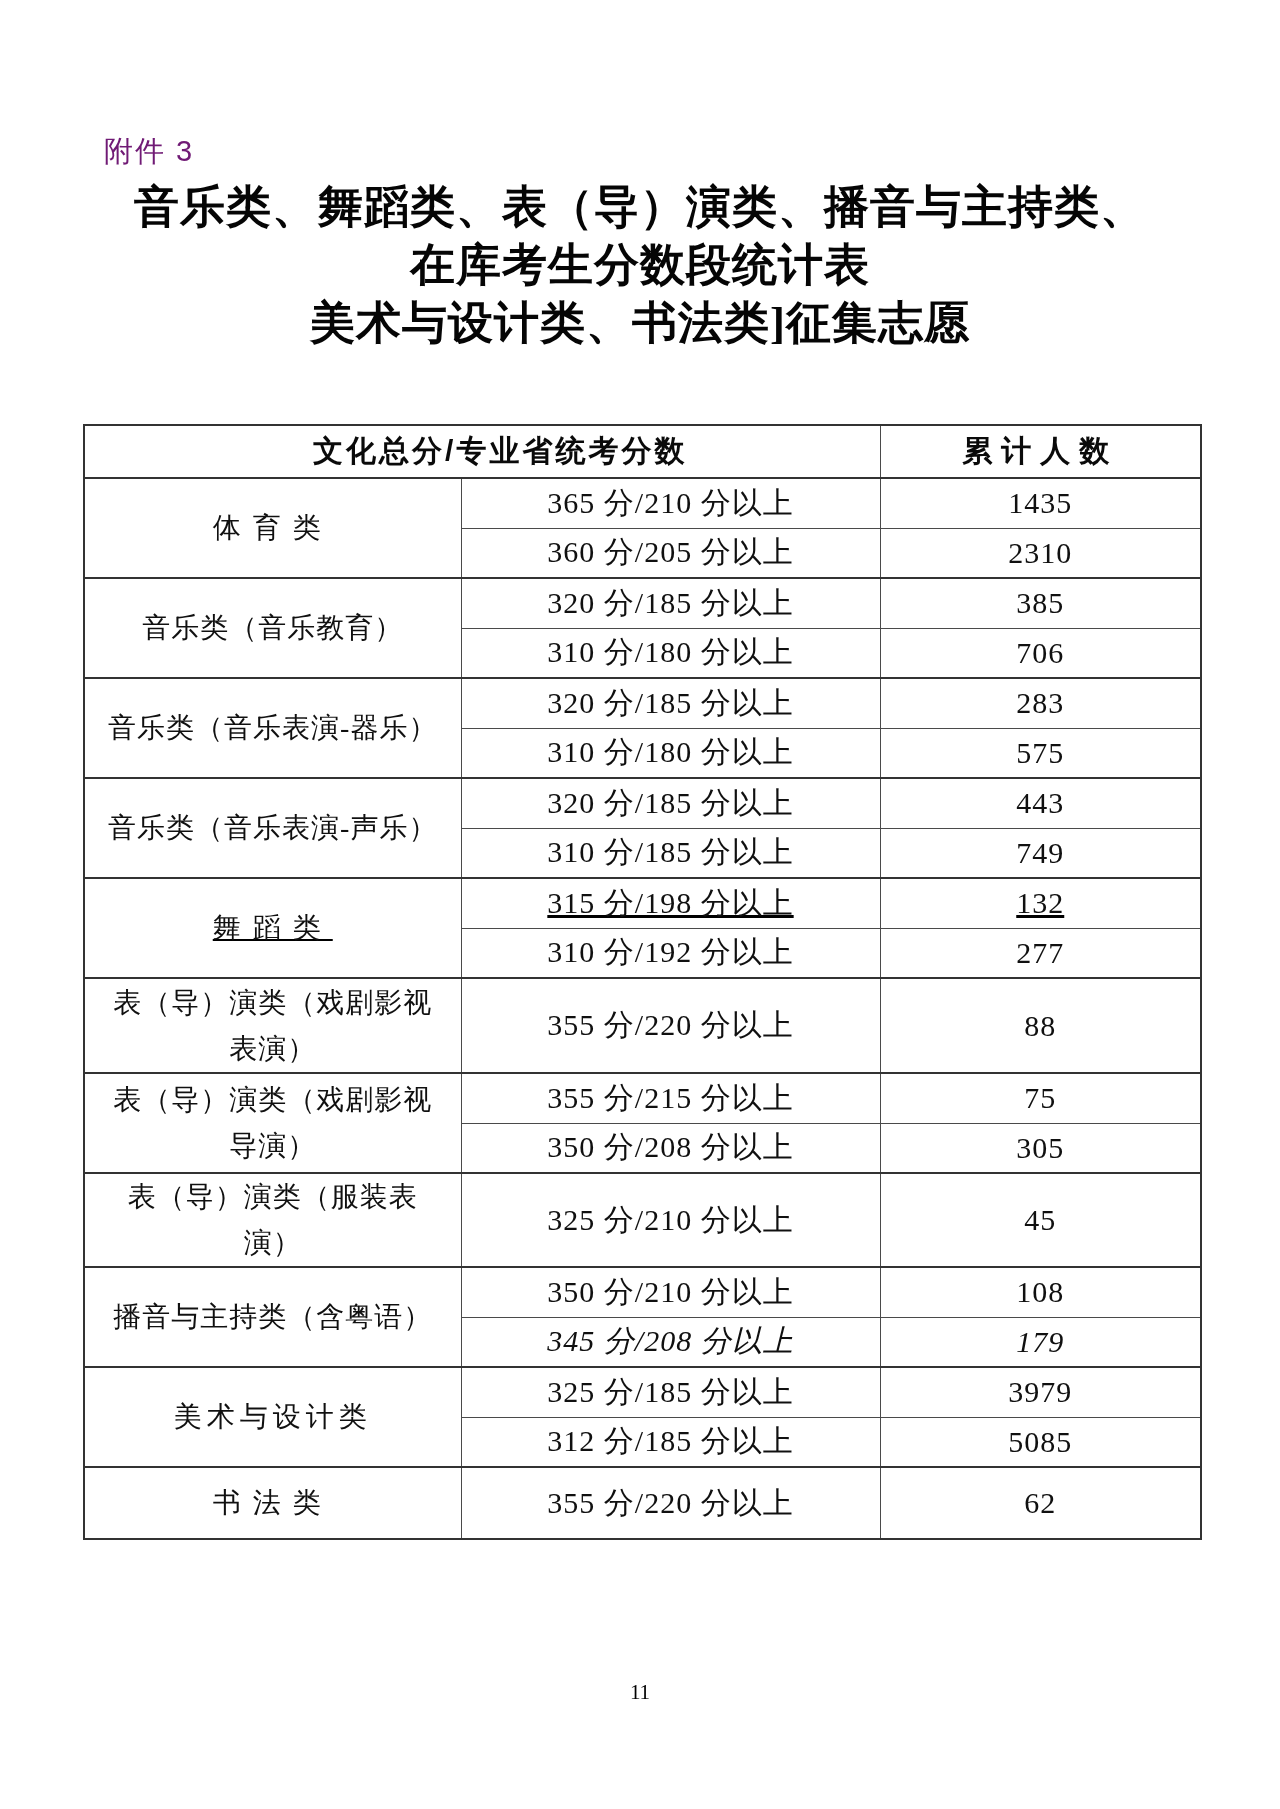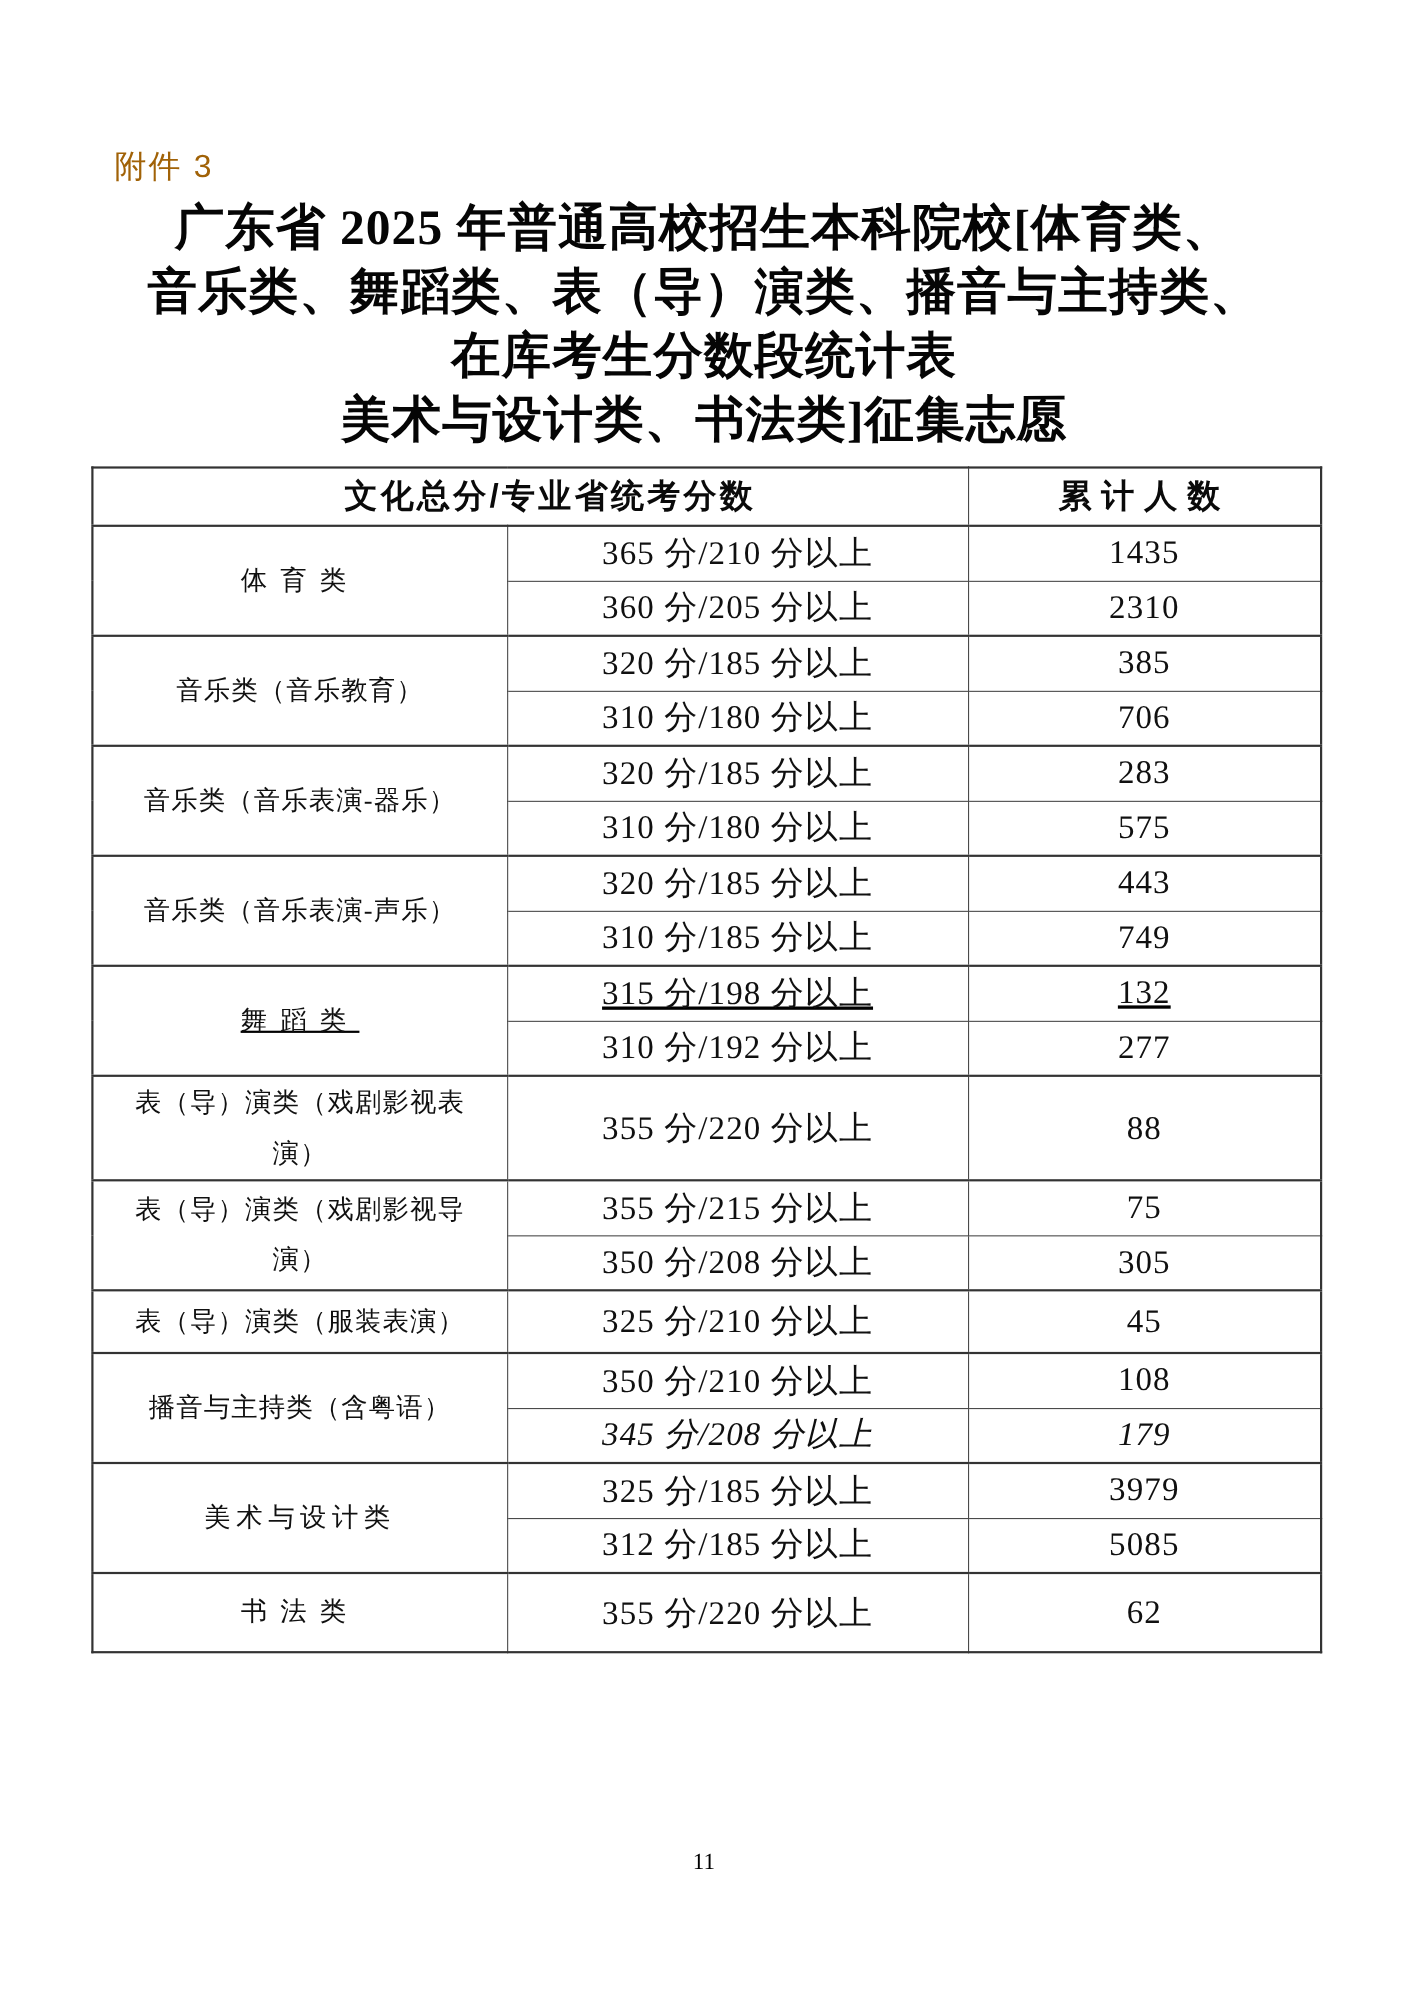--- a/index.html
+++ b/index.html
@@ -17,21 +17,21 @@
     overflow: hidden;
   }
   .attachment-label {
     position: absolute;
     left: 104px;
     top: 132px;
     font-family: "Liberation Sans", "DejaVu Sans", sans-serif;
     font-weight: 500;
     font-size: 29px;
     letter-spacing: 2px;
-    color: #a16207;
+    color: #701a75;
   }
   .doc-title {
     position: absolute;
     left: 0;
     right: 0;
     top: 178px;
     text-align: center;
     font-family: "Liberation Serif", "DejaVu Serif", serif;
     font-weight: 700;
     font-size: 45px;
@@ -68,21 +68,21 @@
     border-bottom: 2.5px solid #333333;
   }
   th.h-merged { letter-spacing: 3px; padding-left: 40px; }
   th.h-count  { letter-spacing: 9px; }
   .score-table td {
     font-family: "Liberation Serif", "DejaVu Serif", serif;
     font-size: 30px;
     color: #101010;
   }
   td.cat {
-    font-size: 24px;
+    font-size: 28px;
     line-height: 46px;
     padding: 0 16px;
   }
   td.score { letter-spacing: 1px; }
   td.count { letter-spacing: 1px; }
   tr.sec-start td { border-top: 2.5px solid #333333; }
   .page-number {
     position: absolute;
     left: 0;
     right: 0;
@@ -94,21 +94,20 @@
   }
 </style>
 </head>
 <body>
 
 <div class="page">
 
   <div class="attachment-label">附件 3</div>
 
   <div class="doc-title">
-    <span class="t-line">广东省 2025 年普通高校招生本科院校[体育类、</span>
     <span class="t-line">音乐类、舞蹈类、表（导）演类、播音与主持类、</span>
     <span class="t-line">在库考生分数段统计表</span>
     <span class="t-line">美术与设计类、书法类]征集志愿</span>
   </div>
 
   <table class="score-table">
     <colgroup>
       <col class="c-cat">
       <col class="c-score">
       <col class="c-count">

